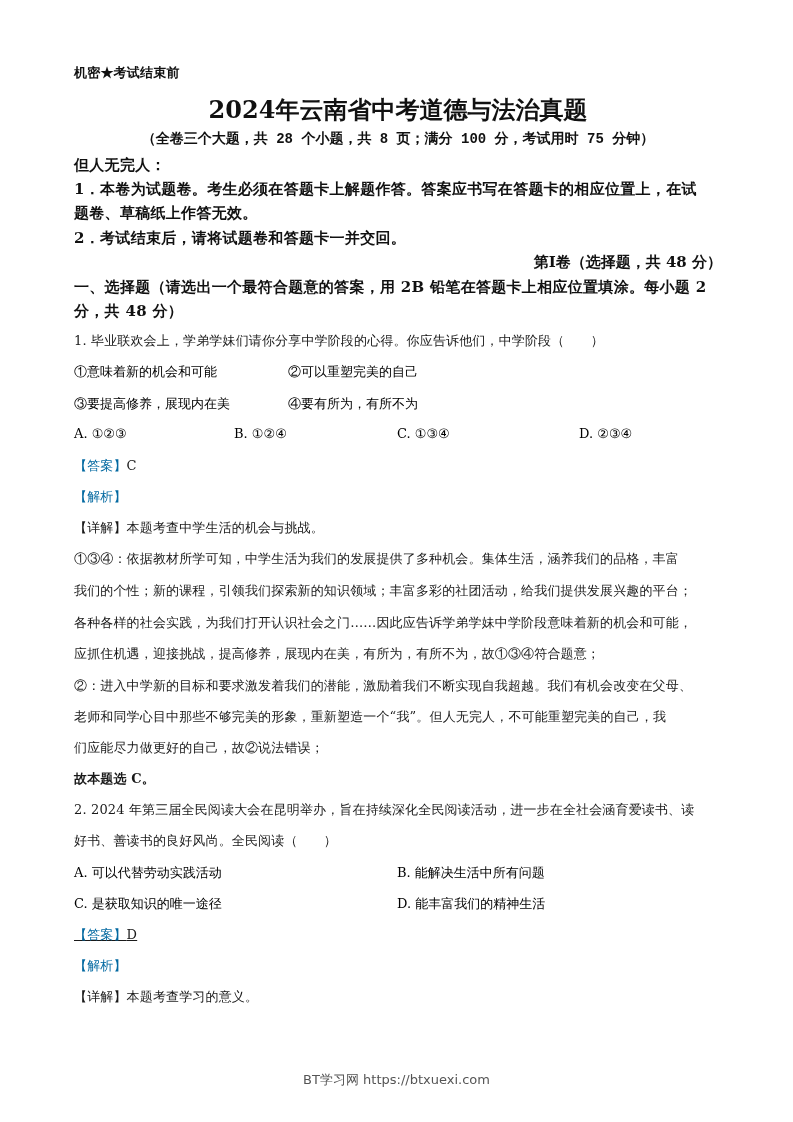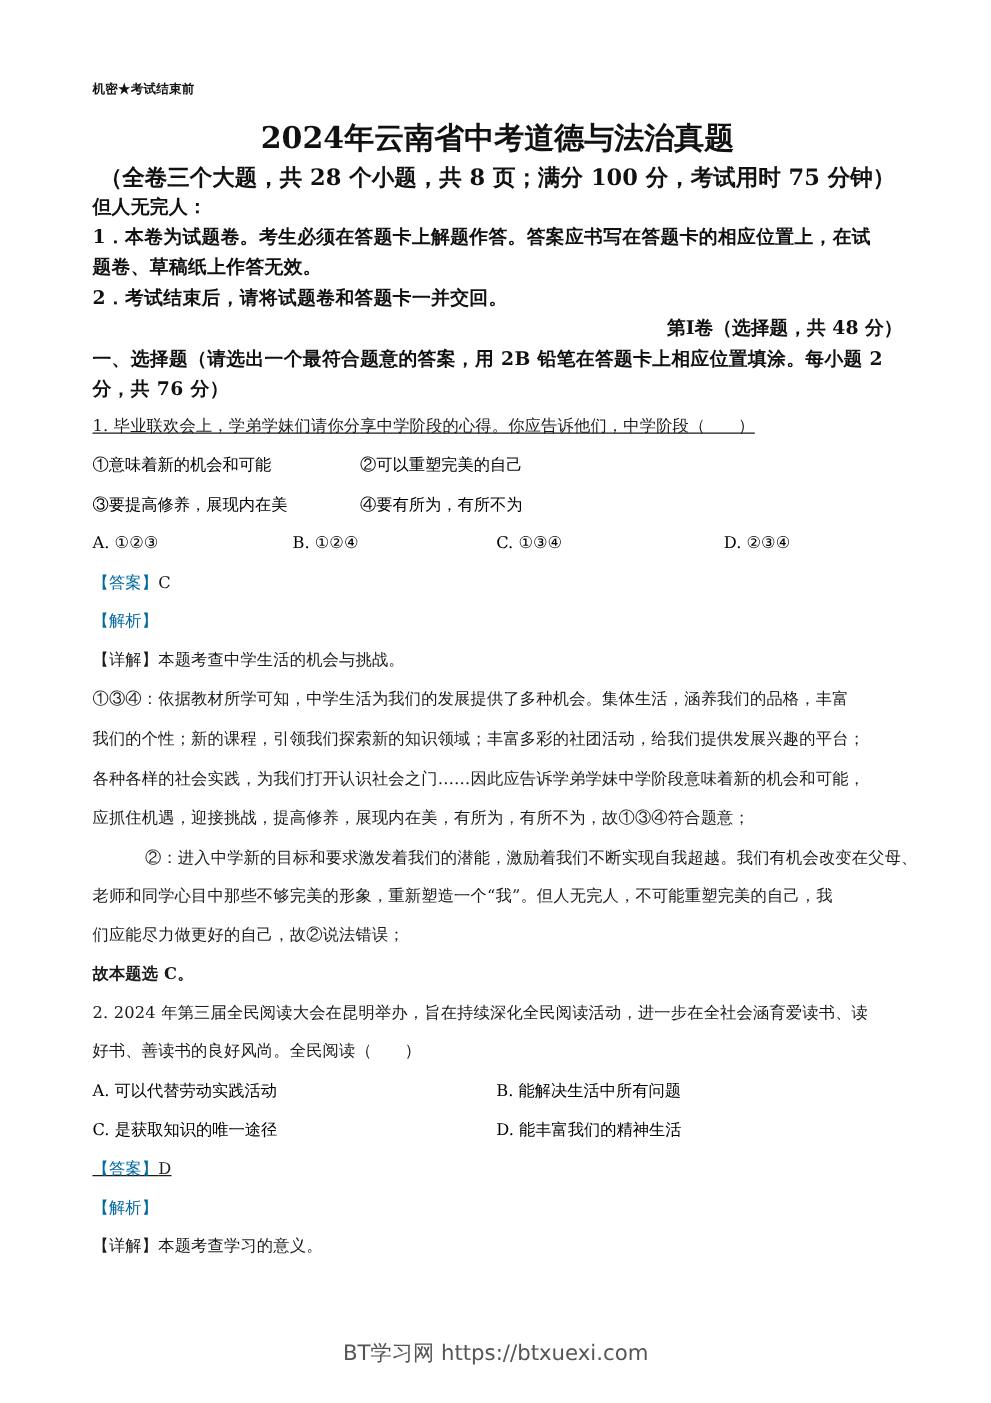--- a/index.html
+++ b/index.html
@@ -20,36 +20,37 @@
       left: 74px;
       top: 0;
       width: 648px;
     }
     .line {
       position: absolute;
       left: 0;
       white-space: nowrap;
     }
     .hdr {
-      font-size: 10px;
+      font-size: 13px;
       font-weight: bold;
       letter-spacing: 0.2px;
     }
     .title {
       font-size: 24px;
       font-weight: bold;
       width: 648px;
       text-align: center;
       left: 0;
     }
     .subtitle {
-      font-size: 18px;
+      font-size: 14px;
       font-weight: bold;
       width: 648px;
       text-align: center;
+      font-family: Liberation Mono, monospace;
     }
     .notice {
       font-size: 15px;
       font-weight: bold;
       letter-spacing: 0.3px;
     }
     .section {
       font-size: 15px;
       font-weight: bold;
       width: 648px;
@@ -69,21 +70,21 @@
       font-size: 13px;
       color: #000000;
     }
     .footer {
       position: absolute;
       left: 0;
       top: 1071px;
       width: 793px;
       text-align: center;
       font-family: "DejaVu Sans", "Liberation Sans", sans-serif;
-      font-size: 17px;
+      font-size: 13px;
       color: #555555;
     }
   </style>
 </head>
 <body>
 
 <div class="page">
 
   <div class="line hdr" style="top:64px;">机密★考试结束前</div>
 
@@ -92,23 +93,23 @@
   <div class="line subtitle" style="top:130px;">（全卷三个大题，共 28 个小题，共 8 页；满分 100 分，考试用时 75 分钟）</div>
 
   <div class="line notice" style="top:156px;">但人无完人：</div>
   <div class="line notice" style="top:180px;">1．本卷为试题卷。考生必须在答题卡上解题作答。答案应书写在答题卡的相应位置上，在试</div>
   <div class="line notice" style="top:204px;">题卷、草稿纸上作答无效。</div>
   <div class="line notice" style="top:229px;">2．考试结束后，请将试题卷和答题卡一并交回。</div>
 
   <div class="line section" style="top:253px;">第Ⅰ卷（选择题，共 48 分）</div>
 
   <div class="line notice" style="top:278px;">一、选择题（请选出一个最符合题意的答案，用 2B 铅笔在答题卡上相应位置填涂。每小题 2</div>
-  <div class="line notice" style="top:302px;">分，共 76 分）</div>
+  <div class="line notice" style="top:302px;">分，共 48 分）</div>
 
-  <div class="line body" style="top:332px;text-decoration:underline;">1. 毕业联欢会上，学弟学妹们请你分享中学阶段的心得。你应告诉他们，中学阶段（　　）</div>
+  <div class="line body" style="top:332px;">1. 毕业联欢会上，学弟学妹们请你分享中学阶段的心得。你应告诉他们，中学阶段（　　）</div>
 
   <div class="opt" style="left:0; top:363px;">①意味着新的机会和可能</div>
   <div class="opt" style="left:214px; top:363px;">②可以重塑完美的自己</div>
   <div class="opt" style="left:0; top:395px;">③要提高修养，展现内在美</div>
   <div class="opt" style="left:214px; top:395px;">④要有所为，有所不为</div>
 
   <div class="opt" style="left:0; top:426px;">A. ①②③</div>
   <div class="opt" style="left:160px; top:426px;">B. ①②④</div>
   <div class="opt" style="left:323px; top:426px;">C. ①③④</div>
   <div class="opt" style="left:485px; top:426px;margin-left:20px;">D. ②③④</div>
@@ -116,21 +117,21 @@
   <div class="line body" style="top:457px;">
     <span class="tag">【答案】</span><span>C</span>
   </div>
   <div class="line body tag" style="top:488px;">【解析】</div>
 
   <div class="line body" style="top:519px;">【详解】本题考查中学生活的机会与挑战。</div>
   <div class="line body" style="top:550px;">①③④：依据教材所学可知，中学生活为我们的发展提供了多种机会。集体生活，涵养我们的品格，丰富</div>
   <div class="line body" style="top:582px;">我们的个性；新的课程，引领我们探索新的知识领域；丰富多彩的社团活动，给我们提供发展兴趣的平台；</div>
   <div class="line body" style="top:614px;">各种各样的社会实践，为我们打开认识社会之门……因此应告诉学弟学妹中学阶段意味着新的机会和可能，</div>
   <div class="line body" style="top:645px;">应抓住机遇，迎接挑战，提高修养，展现内在美，有所为，有所不为，故①③④符合题意；</div>
-  <div class="line body" style="top:677px;margin-left:42px;">②：进入中学新的目标和要求激发着我们的潜能，激励着我们不断实现自我超越。我们有机会改变在父母、</div>
+  <div class="line body" style="top:677px;">②：进入中学新的目标和要求激发着我们的潜能，激励着我们不断实现自我超越。我们有机会改变在父母、</div>
   <div class="line body" style="top:708px;">老师和同学心目中那些不够完美的形象，重新塑造一个“我”。但人无完人，不可能重塑完美的自己，我</div>
   <div class="line body" style="top:739px;">们应能尽力做更好的自己，故②说法错误；</div>
   <div class="line body" style="top:770px;font-weight:bold;">故本题选 C。</div>
 
   <div class="line body" style="top:801px;">2. 2024 年第三届全民阅读大会在昆明举办，旨在持续深化全民阅读活动，进一步在全社会涵育爱读书、读</div>
   <div class="line body" style="top:832px;">好书、善读书的良好风尚。全民阅读（　　）</div>
 
   <div class="opt" style="left:0; top:864px;">A.  可以代替劳动实践活动</div>
   <div class="opt" style="left:323px; top:864px;">B.  能解决生活中所有问题</div>
   <div class="opt" style="left:0; top:895px;">C.  是获取知识的唯一途径</div>

